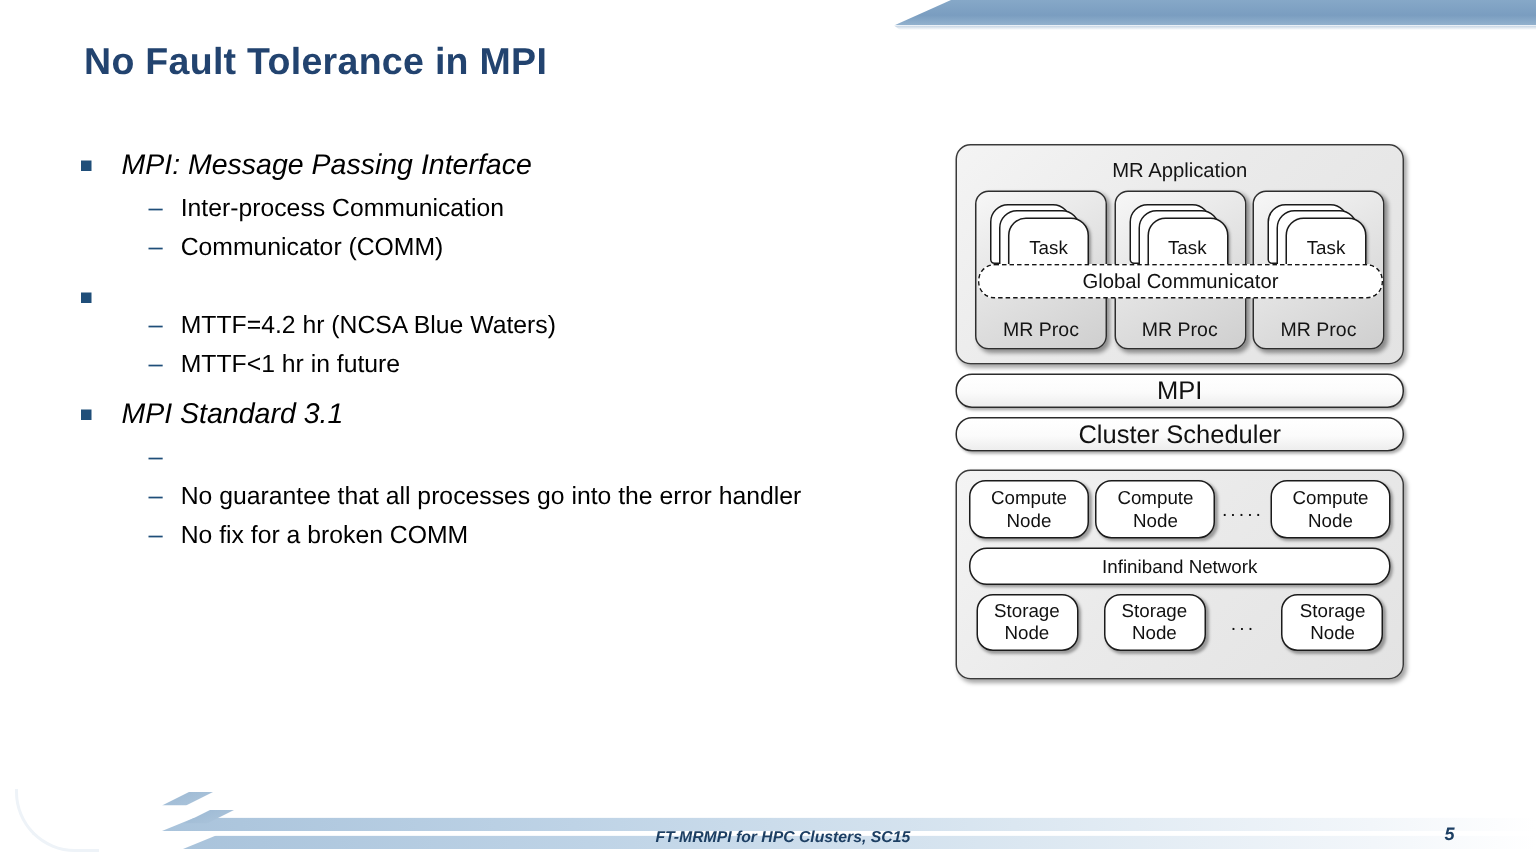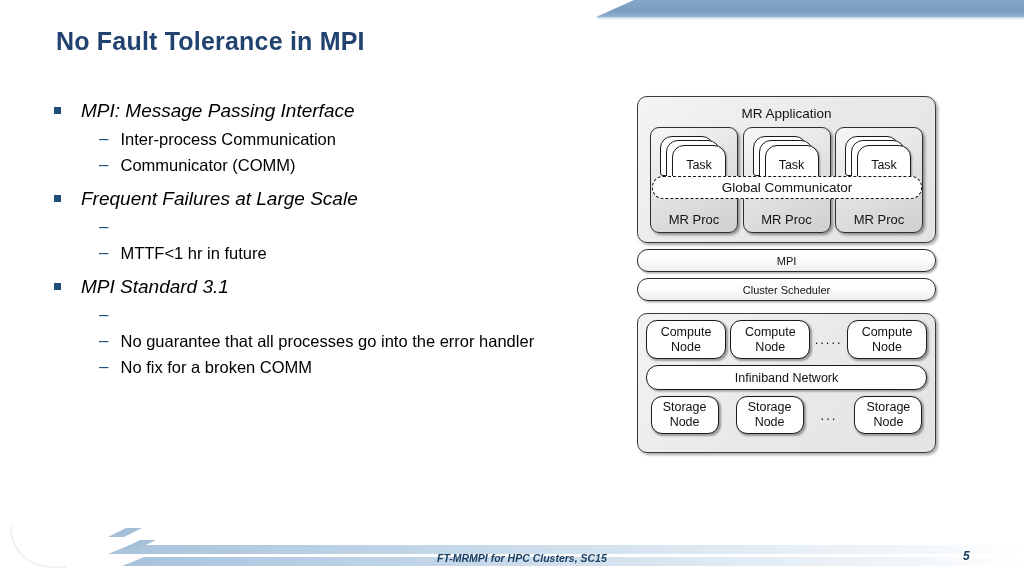--- a/index.html
+++ b/index.html
@@ -221,21 +221,21 @@
   }
   .bar {
     height: 21px;
     margin-top: 6px;
     background: linear-gradient(180deg, #ffffff 0%, #fbfbfb 55%, #ededed 100%);
     border: 1.5px solid #2b2b2b;
     border-radius: 11px;
     display: flex;
     align-items: center;
     justify-content: center;
-    font-size: 11px;
+    font-size: 17px;
     color: #111;
     box-shadow: 1.5px 1.5px 2px rgba(0,0,0,0.33);
   }
   .cluster-panel {
     margin-top: 12px;
     height: 138px;
     padding: 0 8px;
   }
   .node-row {
     display: flex;
@@ -336,24 +336,24 @@
     </div>
     <div class="bullet-l2">
       <span class="dash">–</span>
       <span class="txt">Communicator (COMM)</span>
     </div>
   </div>
 
   <div class="grp">
     <div class="bullet-l1">
       <span class="sq"></span>
-      <span class="txt">Frequent Failures at Large Scale</span>
-    </div>
-    <div class="bullet-l2">
-      <span class="dash">–</span>
+    </div>
+    <div class="bullet-l2">
+      <span class="dash">–</span>
+      <span class="txt">MTTF=4.2 hr (NCSA Blue Waters)</span>
     </div>
     <div class="bullet-l2">
       <span class="dash">–</span>
       <span class="txt">MTTF&lt;1 hr in future</span>
     </div>
   </div>
 
   <div class="grp">
     <div class="bullet-l1">
       <span class="sq"></span>

